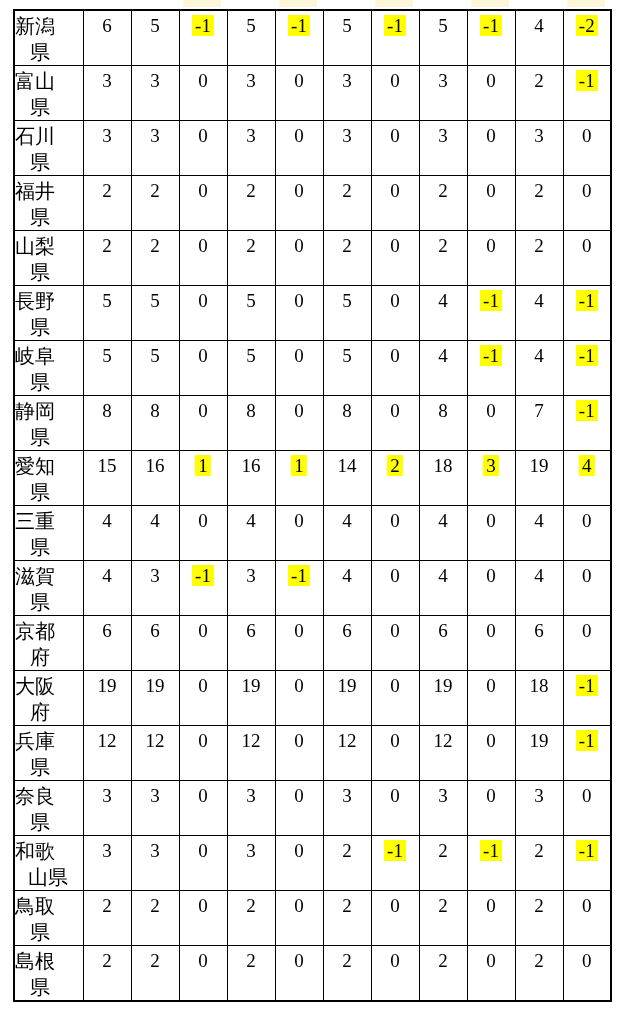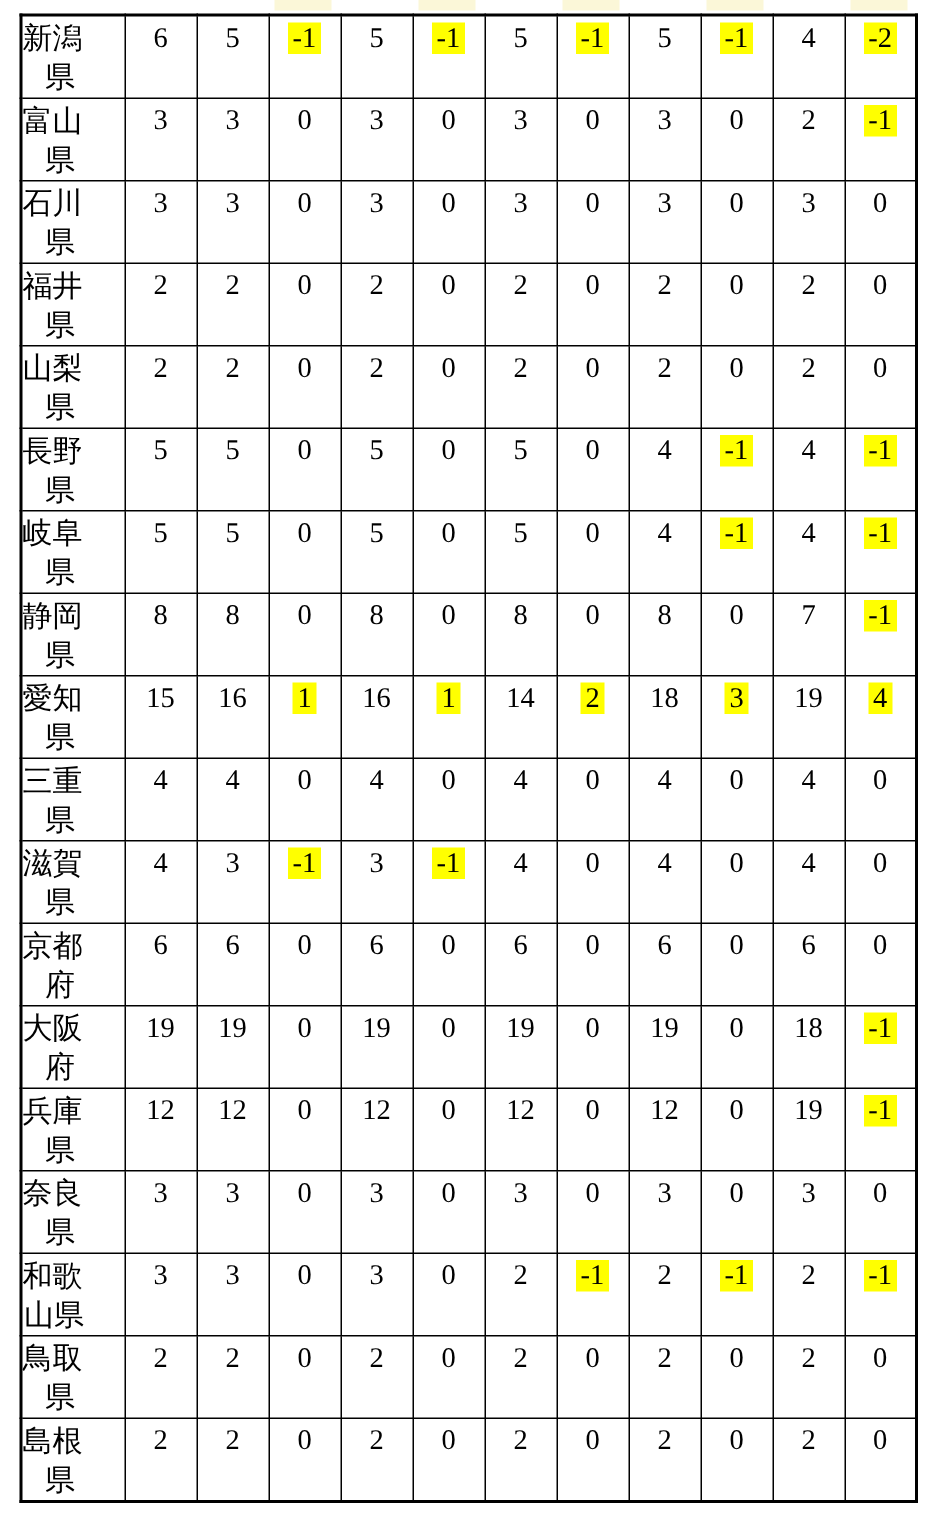--- a/index.html
+++ b/index.html
@@ -19,21 +19,21 @@
     border:2px solid #000;
   }
   td {
     border:1px solid #000; vertical-align:top;
     height:54.3px; padding:0; box-sizing:border-box;
     overflow:hidden;
   }
   td.name-cell { width:69px; font-size:20px; line-height:26px; padding-top:2px; }
   .name-line1 { text-align:left; padding-right:3px; white-space:nowrap; }
   .name-line2 { text-align:left; padding-left:15px; white-space:nowrap; }
-  .name-line2.wide { padding-left:1px; }
+  .name-line2.wide { padding-left:13px; }
   td.value-cell {
     width:48px; text-align:center; font-size:19px; line-height:26px; padding-top:2px;
   }
   .hl { background: var(--hl,#FFFF00); padding:0 3px; }
 </style>
 </head>
 <body>
 
 <div class="canvas">
   <div class="cutoff-strip">

